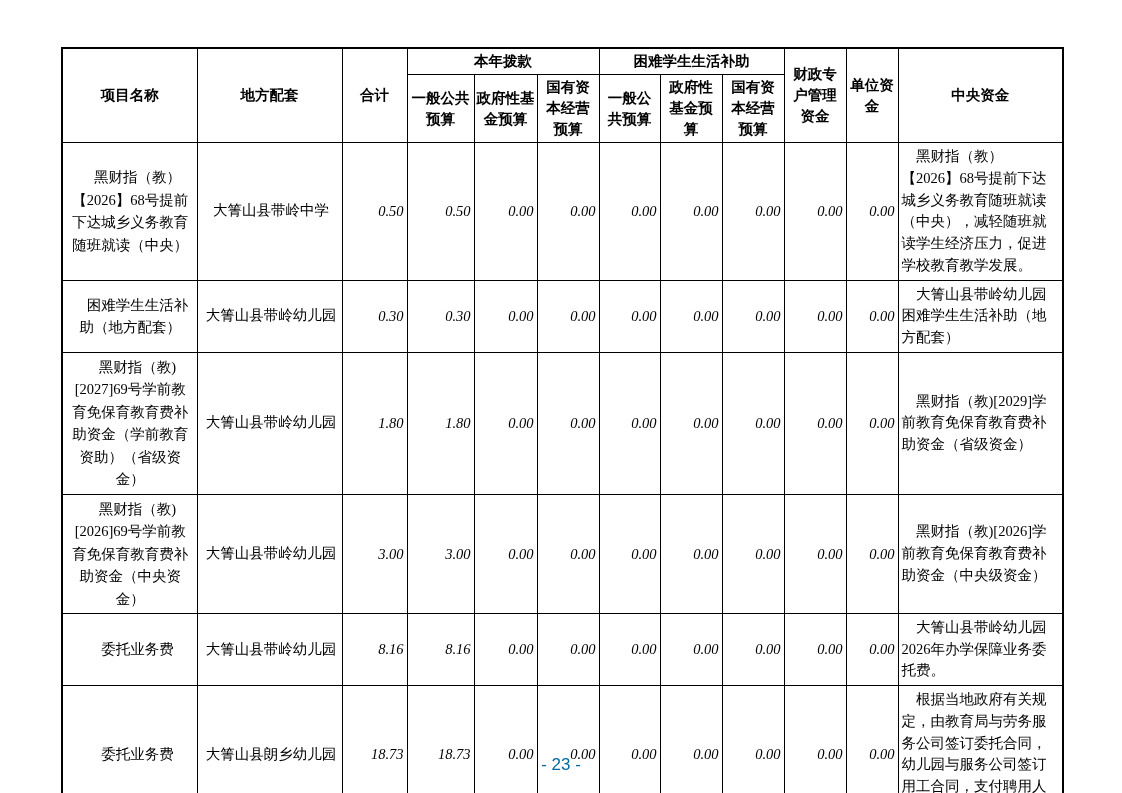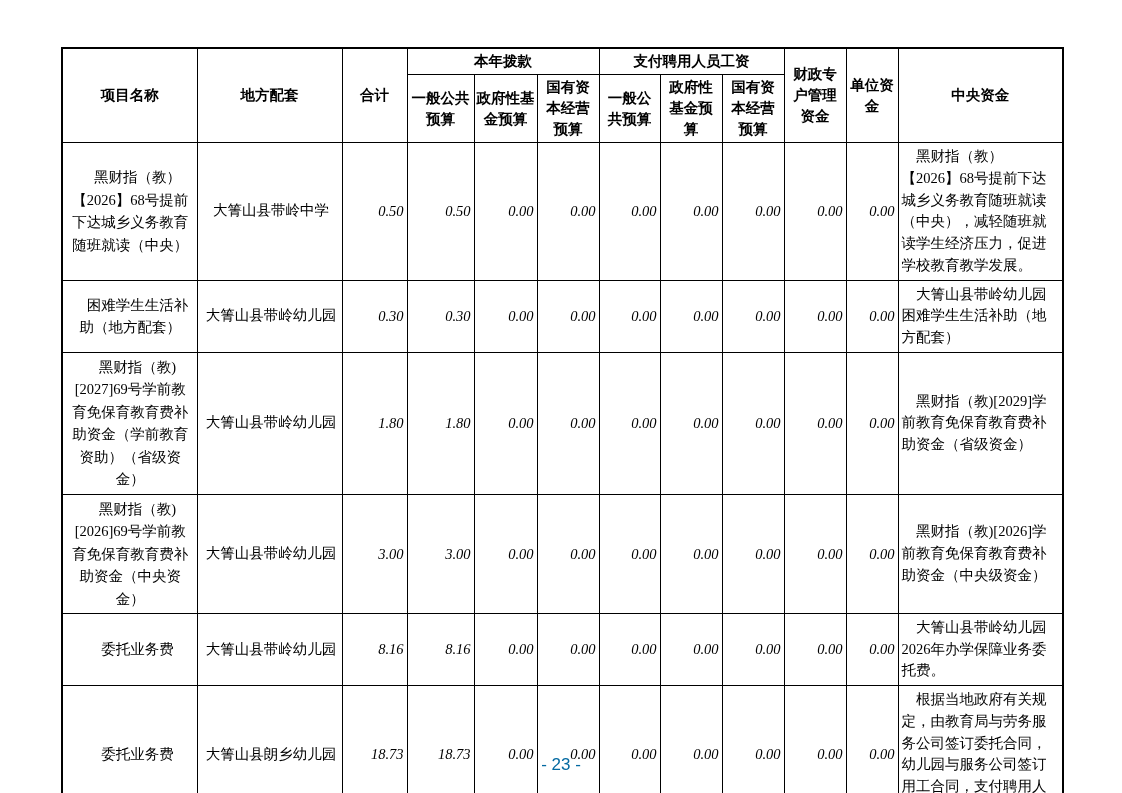--- a/index.html
+++ b/index.html
@@ -98,21 +98,21 @@
       <col style="width:62px">
       <col style="width:52px">
       <col style="width:165px">
     </colgroup>
     <thead>
       <tr class="hdr-top">
         <th rowspan="2">项目名称</th>
         <th rowspan="2">地方配套</th>
         <th rowspan="2">合计</th>
         <th colspan="3">本年拨款</th>
-        <th colspan="3">支付聘用人员工资</th>
+        <th colspan="3">困难学生生活补助</th>
         <th rowspan="2">财政专户管理资金</th>
         <th rowspan="2">单位资金</th>
         <th rowspan="2">中央资金</th>
       </tr>
       <tr class="hdr-sub">
         <th>一般公共预算</th>
         <th>政府性基金预算</th>
         <th>国有资本经营预算</th>
         <th>一般公共预算</th>
         <th>政府性基金预算</th>

